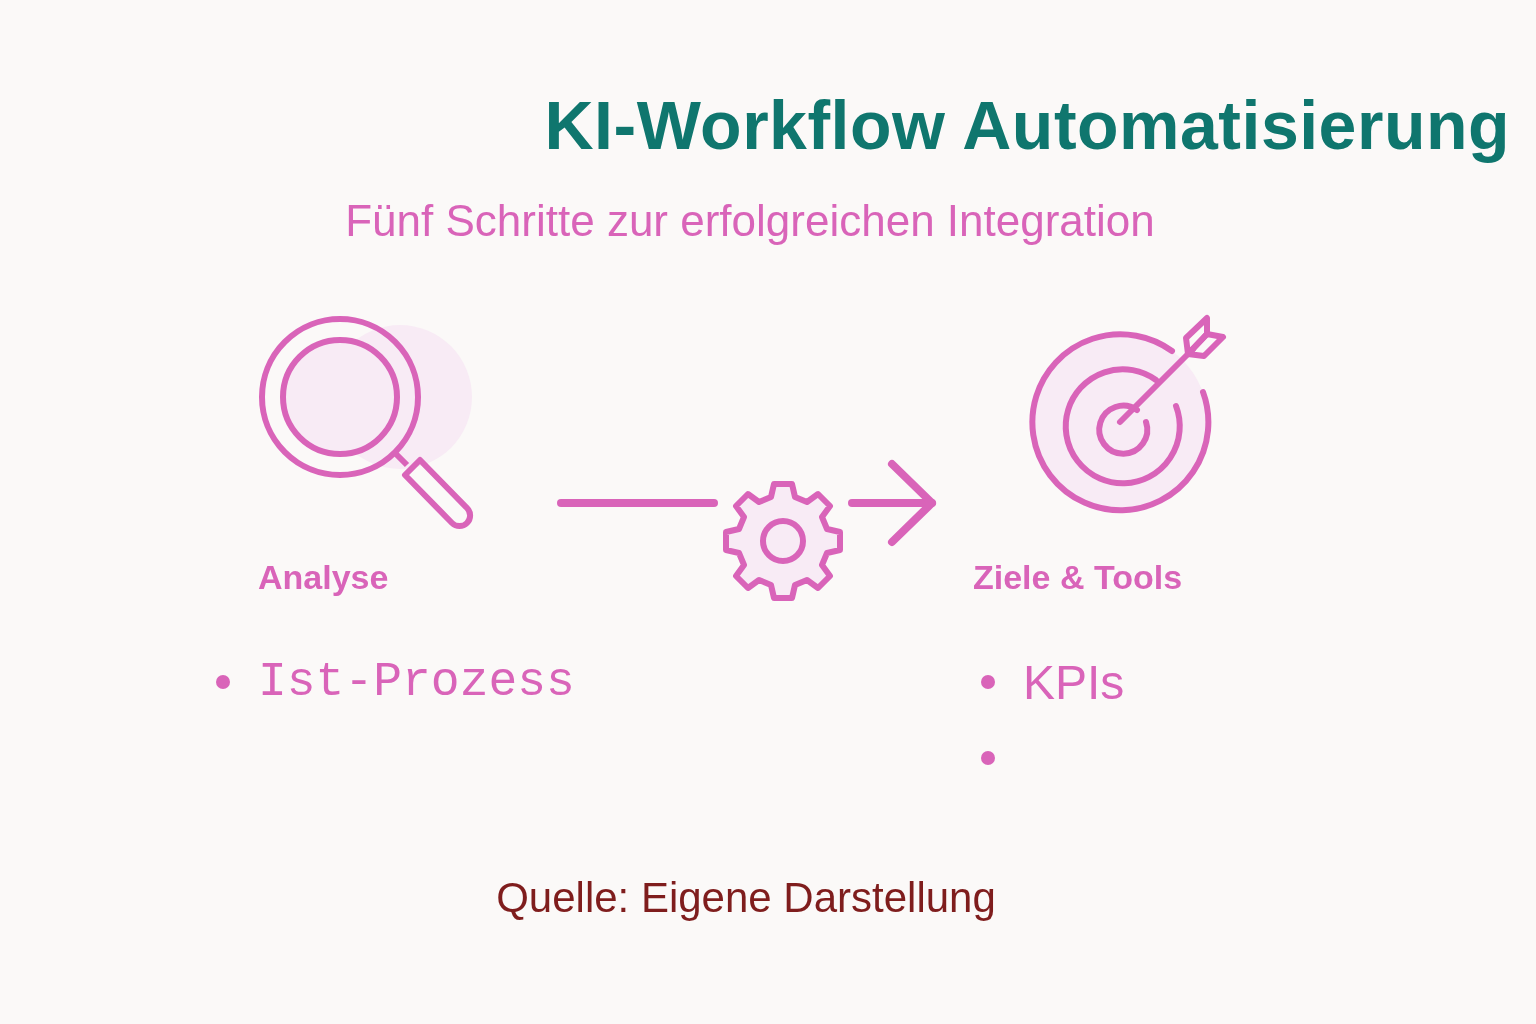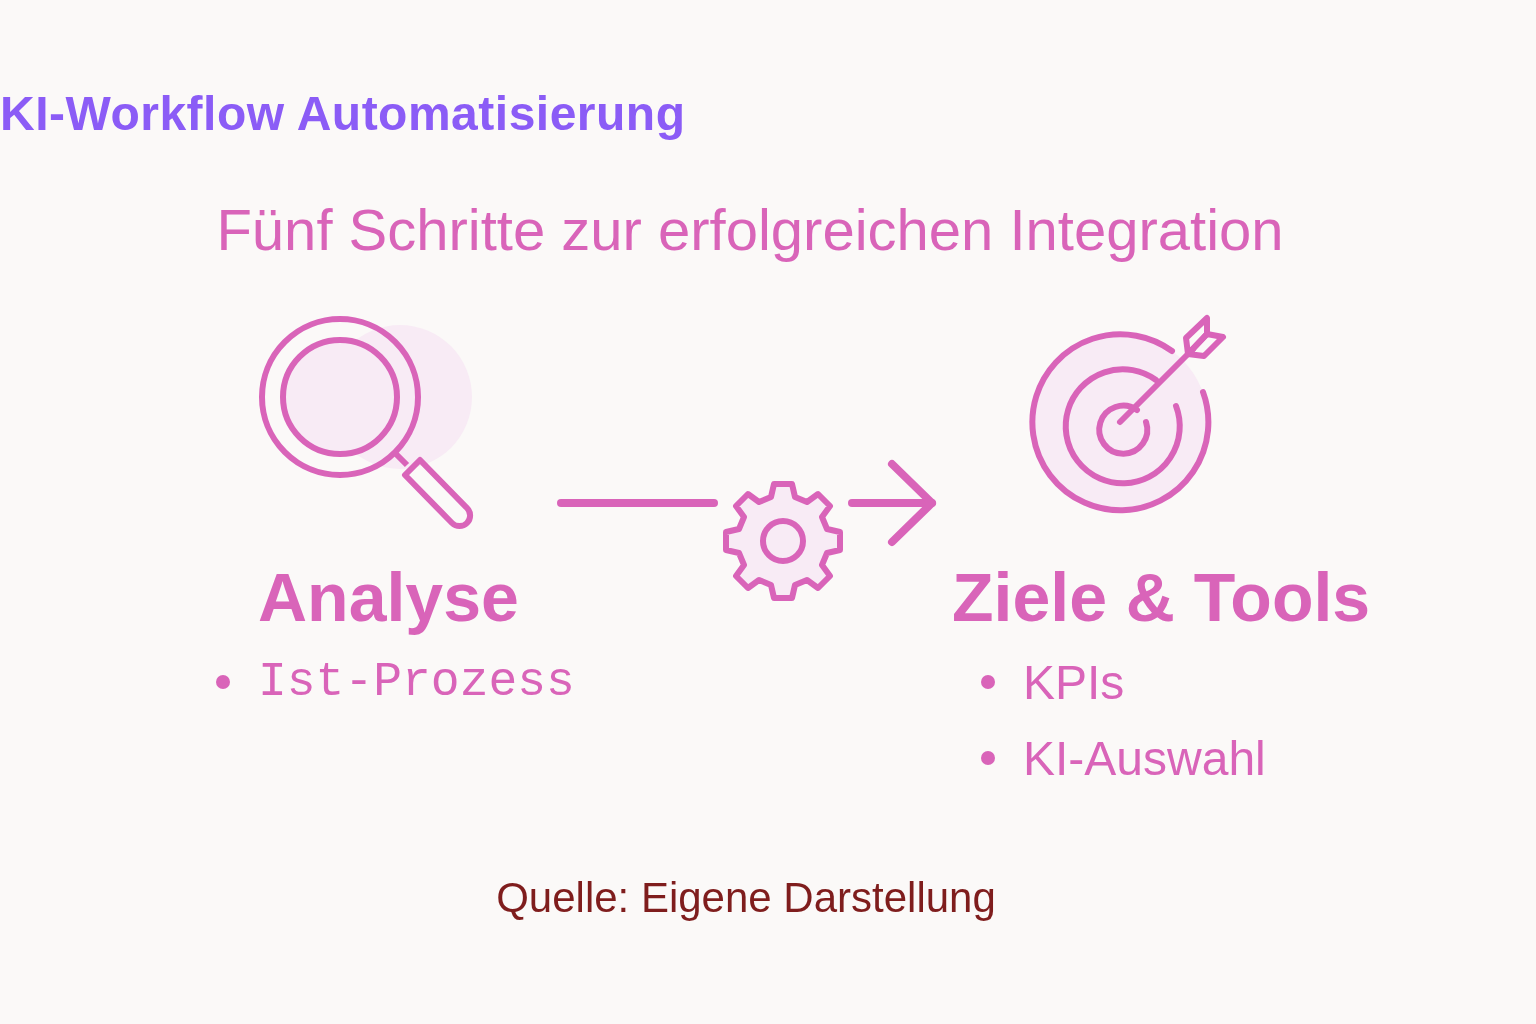--- a/index.html
+++ b/index.html
@@ -6,34 +6,34 @@
     body {
       width: 1536px; height: 1024px;
       background: #fbf9f8;
       position: relative;
       overflow: hidden;
       font-family: "Liberation Sans", "DejaVu Sans", sans-serif;
       color: #d964b9;
     }
     .title {
       position: absolute; left: 0; width: 1510px; top: 86px;
-      text-align: left;
-      font-size: 48px; font-weight: bold;
+      text-align: right;
+      font-size: 68px; font-weight: bold;
       letter-spacing: 0.5px;
-      color: #8b5cf6;
+      color: #0f766e;
     }
     .subtitle {
       position: absolute; left: 0; width: 1500px; top: 196px;
       text-align: center;
-      font-size: 58px; font-weight: normal;
+      font-size: 44px; font-weight: normal;
       color: #d964b9;
     }
     .icon { position: absolute; }
     .heading {
-      position: absolute; font-size: 68px; font-weight: bold; color: #d964b9;
+      position: absolute; font-size: 34px; font-weight: bold; color: #d964b9;
     }
     .bullets {
       position: absolute; margin: 0; padding: 0; list-style: none;
       font-size: 48px; color: #d964b9;
     }
     .bullets li { display: flex; align-items: center; height: 76px; }
     .bullets .dot {
       width: 14px; height: 14px; border-radius: 50%; background: #d964b9;
       margin-right: 28px; margin-left: 6px;
     }
@@ -89,25 +89,24 @@
   <svg width="210" height="210" viewBox="0 0 210 210">
     <circle cx="95" cy="112" r="88" fill="#f8ebf5"></circle>
     <path d="M 147 41 A 88 88 0 1 0 178 82" fill="none" stroke="#d964b9" stroke-width="6" stroke-linecap="round"></path>
     <path d="M 131 70 A 57 57 0 1 0 151 96" fill="none" stroke="#d964b9" stroke-width="6" stroke-linecap="round"></path>
     <path d="M 112 100 A 24 24 0 1 0 121 112" fill="none" stroke="#d964b9" stroke-width="6" stroke-linecap="round"></path>
     <line x1="95" y1="112" x2="168" y2="39" stroke="#d964b9" stroke-width="6" stroke-linecap="round"></line>
     <path d="M 163 44 L 161 28 L 182 8 L 182 24 Z" fill="none" stroke="#d964b9" stroke-width="6" stroke-linejoin="round"></path>
     <path d="M 163 44 L 179 46 L 198 27 L 182 24 Z" fill="none" stroke="#d964b9" stroke-width="6" stroke-linejoin="round"></path>
   </svg>
 </div>
-<div class="heading" style="left:952px; top:558px;">Ziele &amp; Tools</div>
+<div class="heading" style="left:973px; top:558px;">Ziele &amp; Tools</div>
 <ul class="bullets" style="left:975px; top:644px;">
   <li>
       <span class="dot"></span>
       <span>KPIs</span>
     </li>
   <li>
       <span class="dot"></span>
-      <span>KI-Auswahl</span>
     </li>
 </ul>
 
 <div class="source">Quelle: Eigene Darstellung</div>
 
 </body></html>

